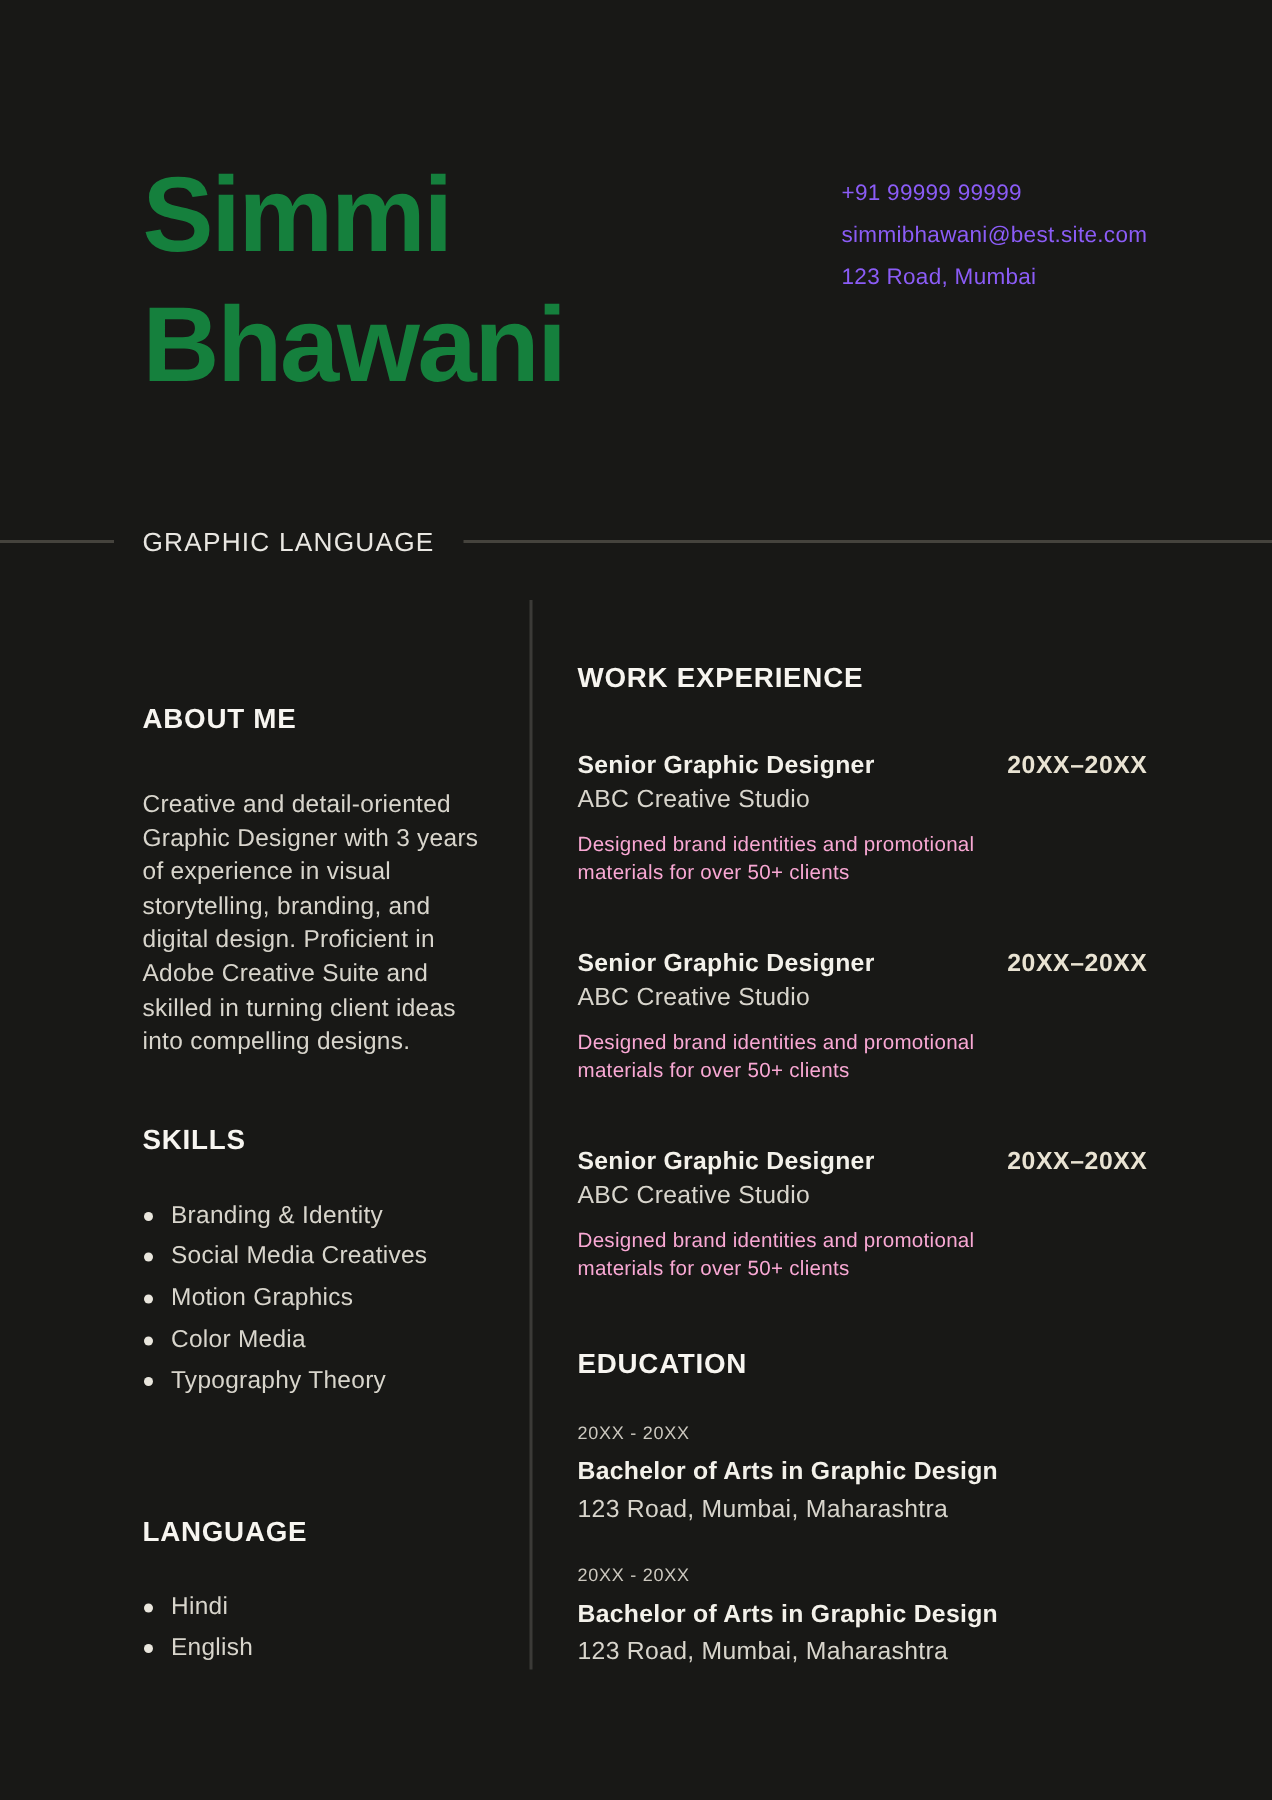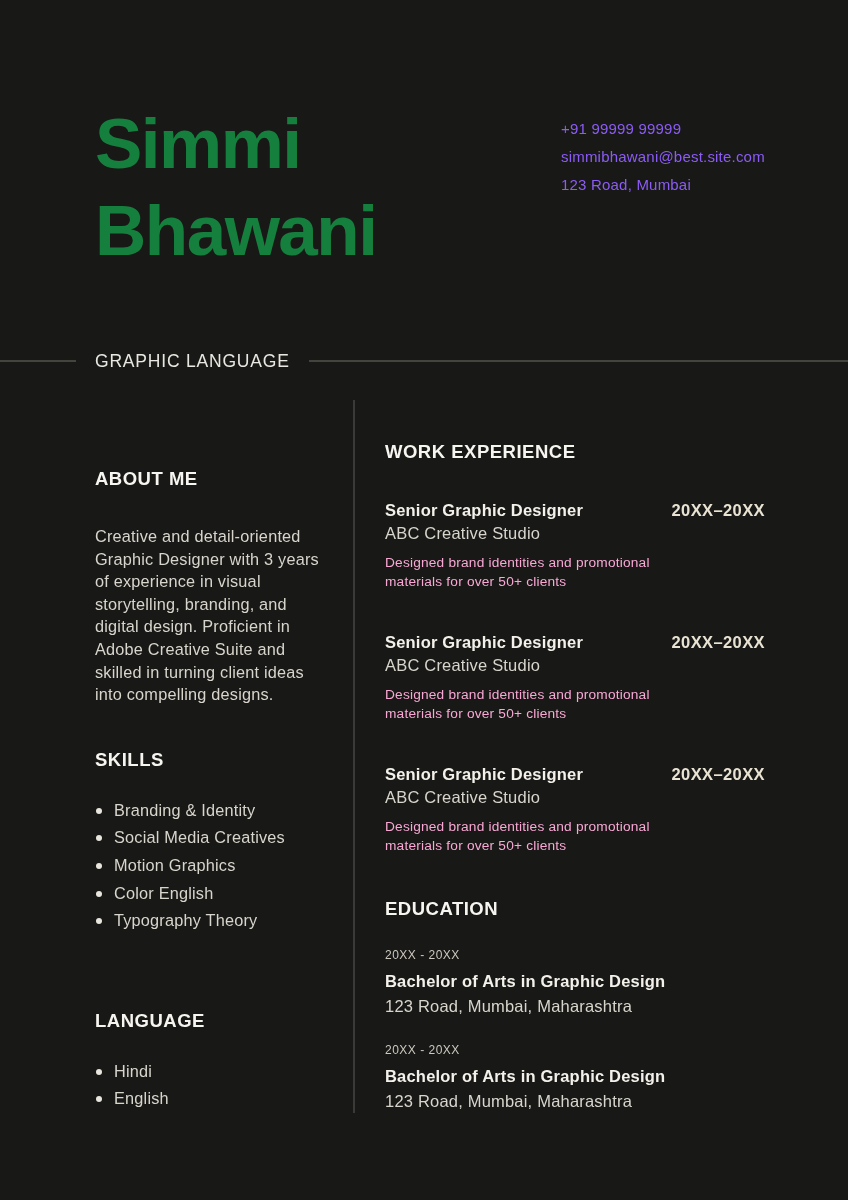--- a/index.html
+++ b/index.html
@@ -112,21 +112,21 @@
 
     <div class="left-col">
       <div class="section-heading">ABOUT ME</div>
       <div class="about-text">Creative and detail-oriented Graphic Designer with 3 years of experience in visual storytelling, branding, and digital design. Proficient in Adobe Creative Suite and skilled in turning client ideas into compelling designs.</div>
 
       <div class="section-heading skills-heading">SKILLS</div>
       <ul class="dot-list">
         <li><span class="dot"></span><span>Branding &amp; Identity</span></li>
         <li><span class="dot"></span><span>Social Media Creatives</span></li>
         <li><span class="dot"></span><span>Motion Graphics</span></li>
-        <li><span class="dot"></span><span>Color English</span></li>
+        <li><span class="dot"></span><span>Color Media</span></li>
         <li><span class="dot"></span><span>Typography Theory</span></li>
       </ul>
 
       <div class="section-heading language-heading">LANGUAGE</div>
       <ul class="dot-list">
         <li><span class="dot"></span><span>Hindi</span></li>
         <li><span class="dot"></span><span>English</span></li>
       </ul>
     </div>
 

